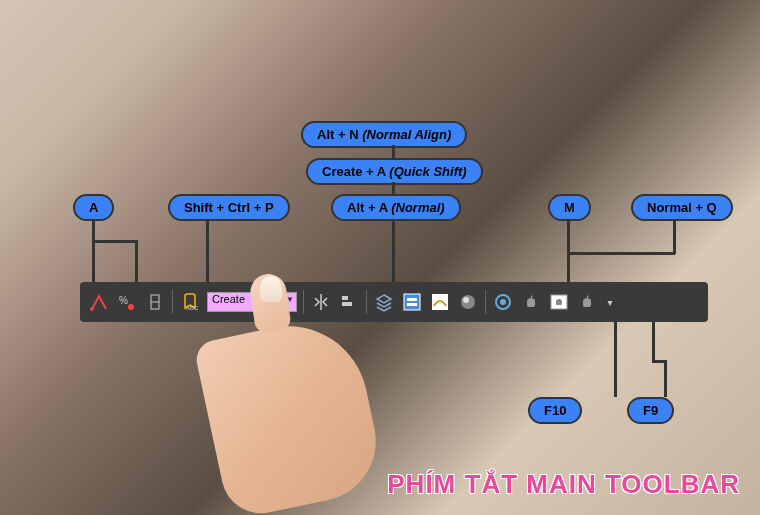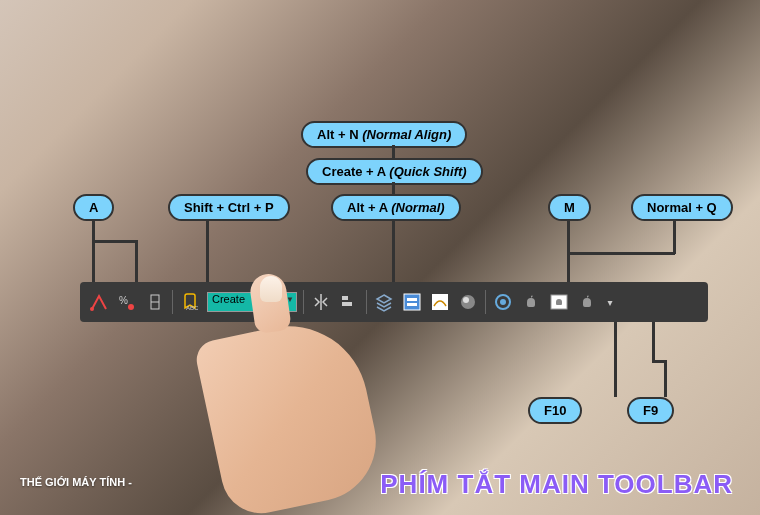--- a/index.html
+++ b/index.html
@@ -1,32 +1,32 @@
 <!DOCTYPE html>
 <html><head>
 <meta charset="utf-8">
 <style>
 *{margin:0;padding:0;box-sizing:border-box}
 body{width:760px;height:515px;overflow:hidden;font-family:Arial,sans-serif;position:relative;background:linear-gradient(135deg,#d4c5b8 0%,#c9b5a3 15%,#8a7568 35%,#5a4d42 55%,#d8c8b5 75%,#c5b29f 100%)}
-.label{position:absolute;background:#7dd3fc;border:2px solid #333;border-radius:18px;padding:4px 14px;font-size:13px;font-weight:bold;white-space:nowrap;color:#000}
+.label{position:absolute;background:#3b82f6;border:2px solid #333;border-radius:18px;padding:4px 14px;font-size:13px;font-weight:bold;white-space:nowrap;color:#000}
 .label em{font-style:italic}
 .toolbar{position:absolute;left:80px;top:282px;width:628px;height:40px;background:#3a3a3a;border-radius:4px;display:flex;align-items:center;padding:0 8px;gap:6px}
 .tb-icon{width:22px;height:22px;display:flex;align-items:center;justify-content:center;cursor:pointer;color:#ccc;font-size:14px;flex-shrink:0}
 .tb-sep{width:1px;height:24px;background:#666;flex-shrink:0}
-.dropdown{background:#14b8a6;height:20px;font-size:11px;padding:0 14px 0 4px;border:1px solid #999;position:relative;flex-shrink:0}
+.dropdown{background:#f0abfc;height:20px;font-size:11px;padding:0 14px 0 4px;border:1px solid #999;position:relative;flex-shrink:0}
 .dropdown::after{content:"▼";position:absolute;right:2px;top:2px;font-size:8px;color:#333}
 .hand{position:absolute;left:200px;top:286px;width:200px;height:230px;pointer-events:none}
 .thumb{position:absolute;left:52px;top:-12px;width:36px;height:58px;background:linear-gradient(150deg,#f5d5c0,#e8b898);border-radius:18px 18px 12px 12px;transform:rotate(-8deg)}
 .nail{position:absolute;left:60px;top:-10px;width:22px;height:26px;background:linear-gradient(#fdf2e8,#f0dcc8);border-radius:11px 11px 6px 6px}
 .palm{position:absolute;left:10px;top:40px;width:160px;height:180px;background:linear-gradient(140deg,#f2cdb3,#e5b593,#d8a582);border-radius:20px 80px 60px 40px;transform:rotate(-12deg)}
 .connector{position:absolute;background:#333}
 .connector.v{width:3px}
 .connector.h{height:3px}
 .caption{position:absolute;left:20px;bottom:25px;color:#fff;font-size:11px;font-weight:bold;line-height:1.5;text-shadow:0 1px 2px rgba(0,0,0,.5)}
-.title{position:absolute;right:27px;bottom:15px;font-size:26px;font-weight:bold;color:#8b5cf6;text-shadow:-1px -1px 0 #fff,1px -1px 0 #fff,-1px 1px 0 #fff,1px 1px 0 #fff;letter-spacing:1px}
+.title{position:absolute;right:20px;bottom:15px;font-size:26px;font-weight:bold;color:#ec4899;text-shadow:-1px -1px 0 #fff,1px -1px 0 #fff,-1px 1px 0 #fff,1px 1px 0 #fff;letter-spacing:1px}
 svg{width:20px;height:20px}
 </style>
 </head>
 <body>
 
 <div class="label" style="left:73px;top:194px"><span>A</span></div>
 <div class="label" style="left:168px;top:194px"><span>Shift + Ctrl + P</span></div>
 <div class="label" style="left:301px;top:121px"><span>Alt + N</span> <em>(Normal Align)</em></div>
 <div class="label" style="left:306px;top:158px"><span>Create + A</span> <em>(Quick Shift)</em></div>
 <div class="label" style="left:331px;top:194px"><span>Alt + A</span> <em>(Normal)</em></div>
@@ -141,16 +141,15 @@
   <div class="tb-icon" style="width:12px;color:#ccc;font-size:10px">▾</div>
 </div>
 
 <div class="hand">
   <div class="palm"></div>
   <div class="thumb"></div>
   <div class="nail"></div>
 </div>
 
 <div class="caption">
-  <div>THẾ GIỚI MÁY TÍNH -</div>
 </div>
 
 <div class="title">PHÍM TẮT MAIN TOOLBAR</div>
 
 </body></html>

